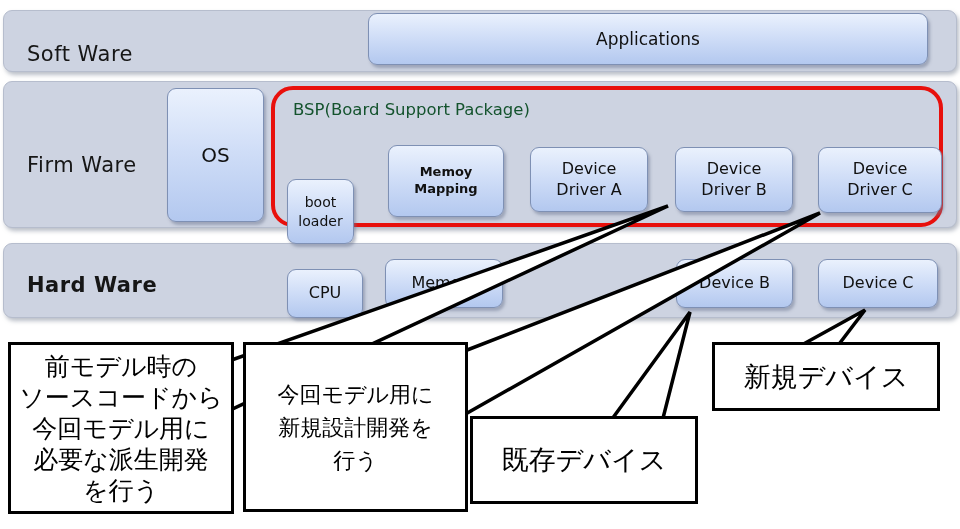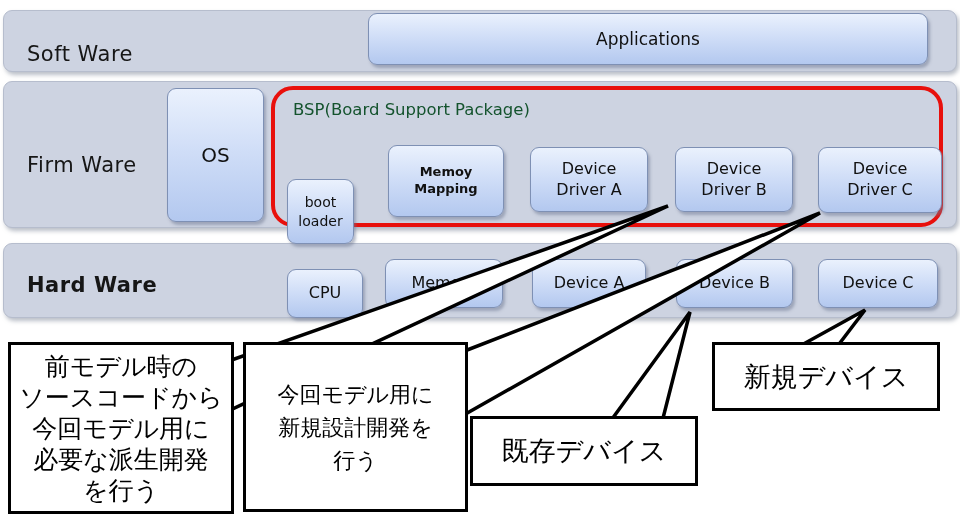--- a/index.html
+++ b/index.html
@@ -85,23 +85,20 @@
     <span>Device</span>
     <span>Driver C</span>
   </div>
 
   <div class="bluebox" style="left:287px;top:269px;width:76px;height:49px;font-size:16px;">
     <span>CPU</span>
   </div>
   <div class="bluebox" style="left:385px;top:259px;width:118px;height:49px;font-size:16px;">
     <span>Memory</span>
   </div>
-  <div class="bluebox" style="left:532px;top:259px;width:114px;height:49px;font-size:16px;">
-    <span>Device A</span>
-  </div>
   <div class="bluebox" style="left:818px;top:259px;width:120px;height:49px;font-size:16px;">
     <span>Device C</span>
   </div>
   <div class="bluebox" style="left:676px;top:259px;width:117px;height:49px;font-size:16px;">
     <span>Device B</span>
   </div>
 
   <svg id="tails" width="960" height="529" viewBox="0 0 960 529">
 
     <polygon points="226,362 668,206 226,412" fill="#fff" stroke="#000" stroke-width="3.5" stroke-linejoin="miter"></polygon>
@@ -120,21 +117,21 @@
     <span class="ln">必要な派生開発</span>
     <span class="ln">を行う</span>
   </div>
 
   <div class="callout" style="left:243px;top:342px;width:225px;height:170px;font-size:22px;line-height:33px;">
     <span class="ln">今回モデル用に</span>
     <span class="ln">新規設計開発を</span>
     <span class="ln">行う</span>
   </div>
 
-  <div class="callout" style="left:470px;top:416px;width:228px;height:70px;font-size:27px;">
+  <div class="callout" style="left:470px;top:416px;width:228px;height:88px;font-size:27px;">
     <span class="ln">既存デバイス</span>
   </div>
 
   <div class="callout" style="left:712px;top:342px;width:228px;height:69px;font-size:27px;justify-content:center;">
     <span class="ln">新規デバイス</span>
   </div>
 
 </div>
 
 </body></html>

